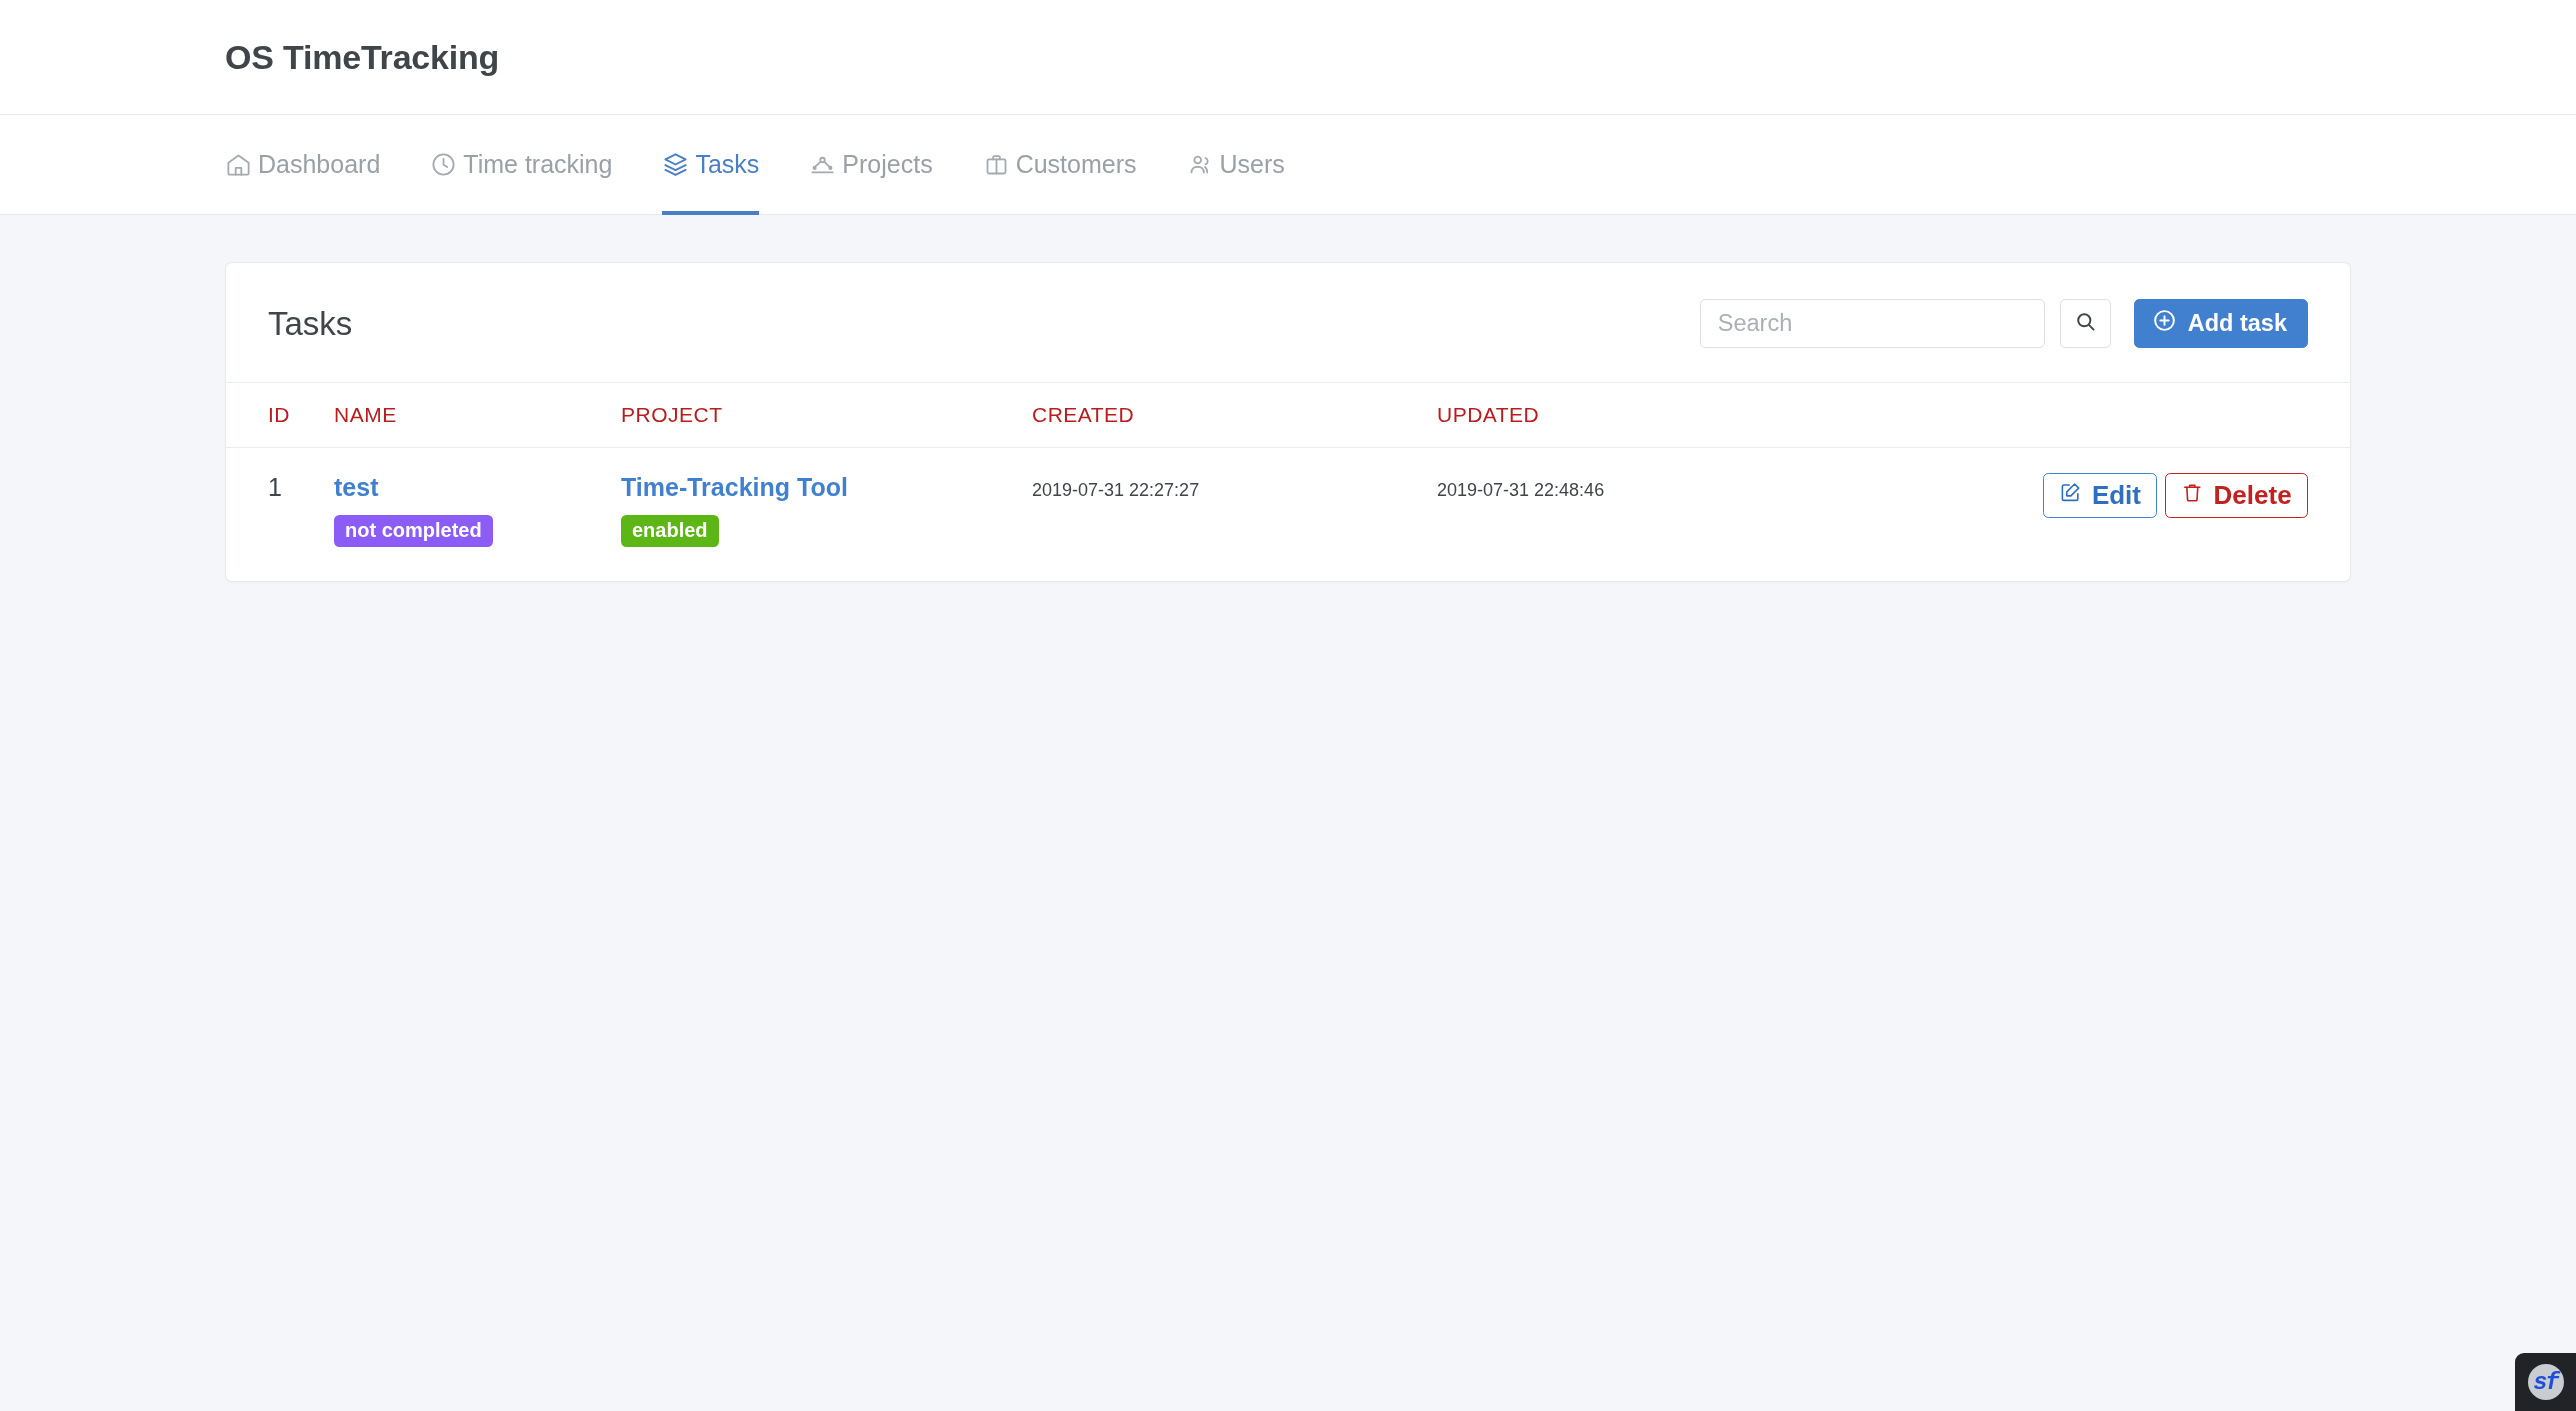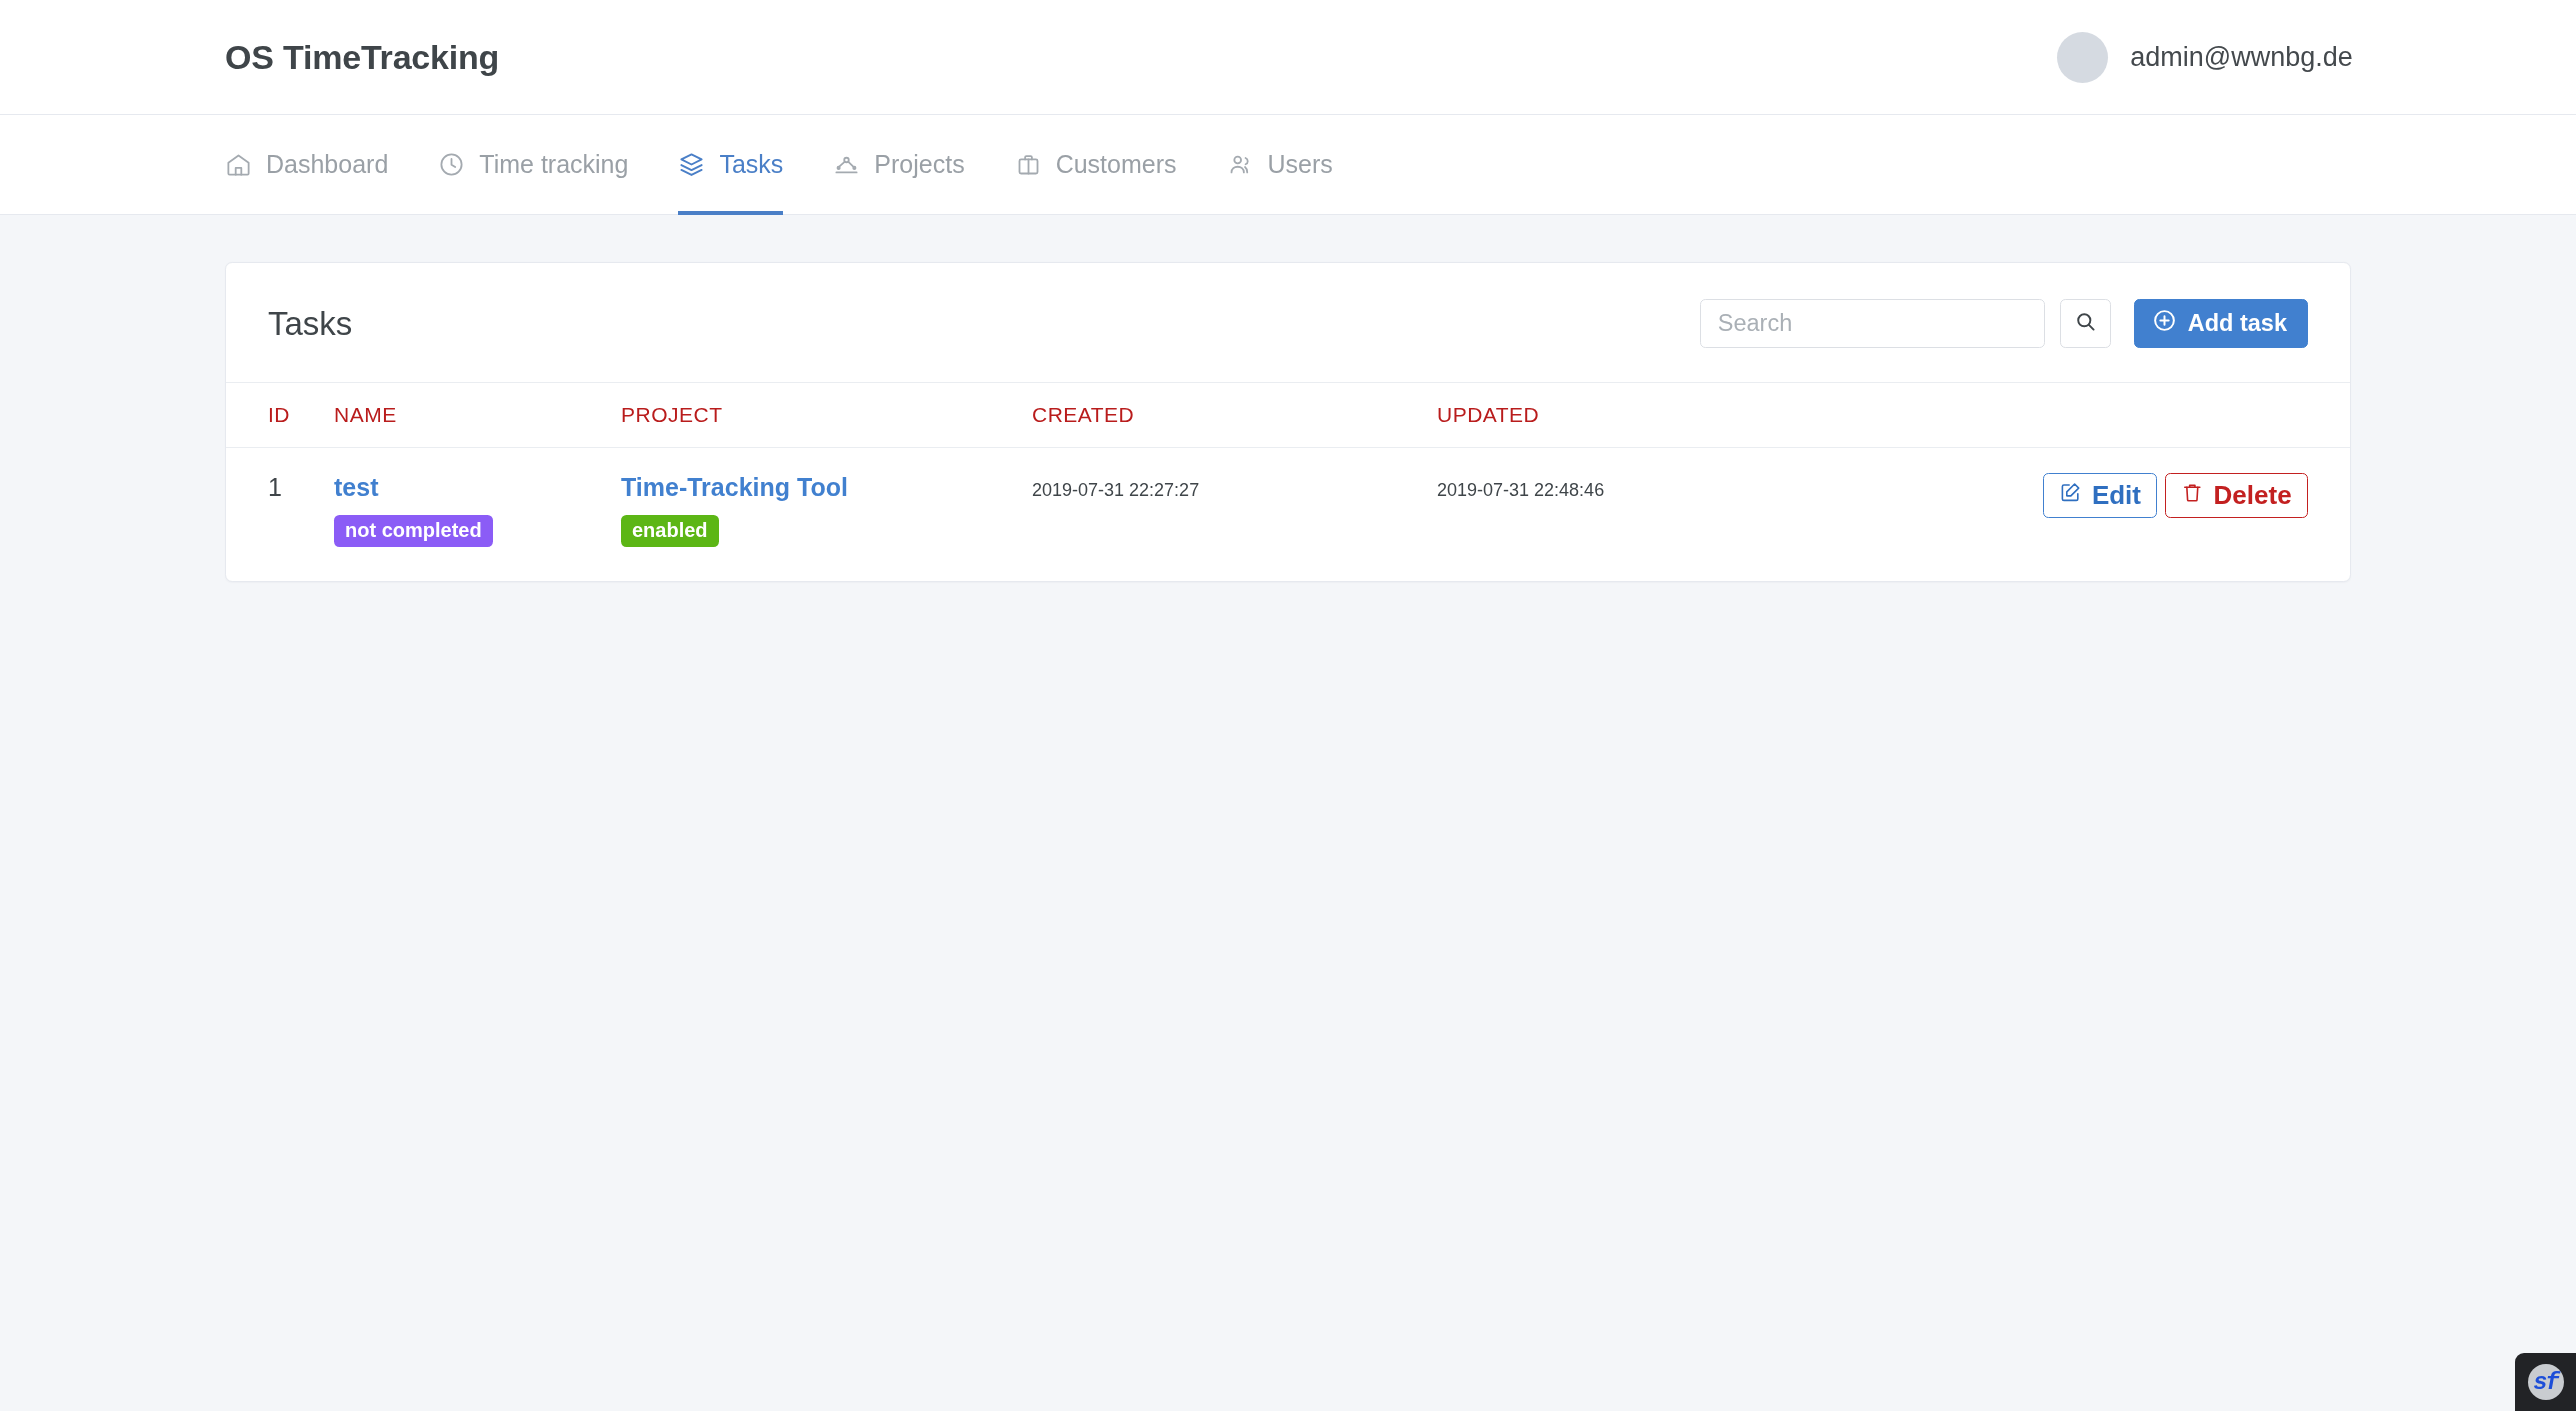--- a/index.html
+++ b/index.html
@@ -57,21 +57,21 @@
   }
   .nav-list {
     display: flex;
     align-items: stretch;
     gap: 0;
     list-style: none;
   }
   .nav-item {
     display: flex;
     align-items: center;
-    gap: 14px;
+    gap: 6px;
     padding: 0 25px;
     font-size: 25px;
     color: #9aa0a6;
     cursor: pointer;
     position: relative;
     white-space: nowrap;
     justify-content: flex-end;
   }
   .nav-item:first-child { padding-left: 0; }
   .nav-item .nav-ico {
@@ -268,24 +268,20 @@
     font-size: 23.5px;
     color: #1d4ed8;
     letter-spacing: -1.8px;
   }
 </style>
 </head>
 <body>
 
 <div class="app-header">
   <div class="brand">OS TimeTracking</div>
-  <div class="user-box">
-    <div class="avatar"></div>
-    <div class="user-email">admin@wwnbg.de</div>
-  </div>
 </div>
 
 <nav class="app-nav">
   <ul class="nav-list">
 
     <li class="nav-item">
       <span class="nav-ico">
         <svg width="27" height="27" viewBox="0 0 24 24" fill="none" stroke="#a4aab0" stroke-width="1.6" stroke-linecap="round" stroke-linejoin="round">
           <path d="M3 10.5 12 4l9 6.5V20a1 1 0 0 1-1 1H4a1 1 0 0 1-1-1z"></path>
           <path d="M9.5 21v-6h5v6"></path>

